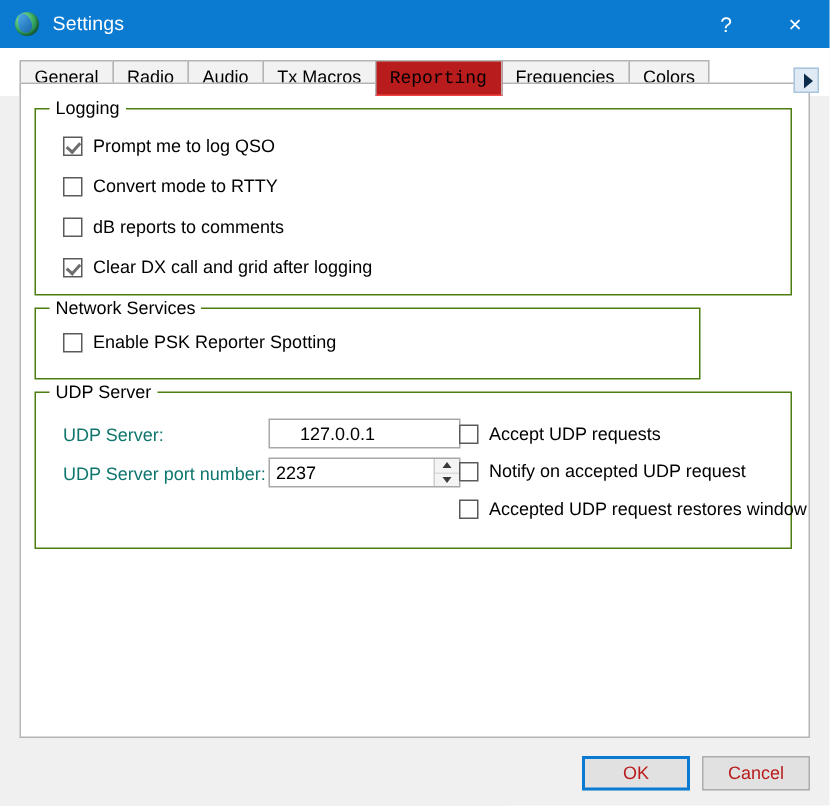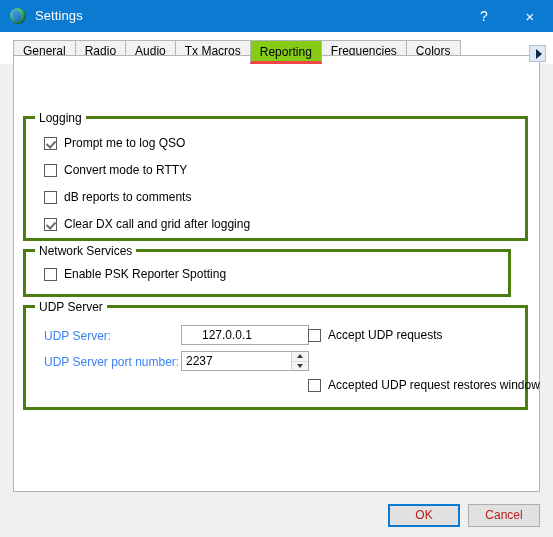--- a/index.html
+++ b/index.html
@@ -101,23 +101,24 @@
     margin-right: -1px;
     font-size: 12px;
     color: #000;
     position: relative;
     white-space: nowrap;
     box-sizing: border-box;
   }
   .tab.selected {
     height: 24px;
     line-height: 23px;
-    background: #84cc16;
-    border-bottom: 3px solid #ef4444;
+    background: #b91c1c;
+    border-bottom: 1px solid #ef4444;
     z-index: 5;
+    font-family: Liberation Mono, monospace;
   }
   .tab.clipped {
     overflow: hidden;
     max-width: 68px;
     margin-top: 36px;
   }
   .tab-scroll {
     position: absolute;
     right: 7px;
     top: 13px;
@@ -147,36 +148,35 @@
     width: 527px;
     height: 437px;
     background: #ffffff;
     border: 1px solid #b4b4b4;
     box-sizing: border-box;
   }
 
   
   .group {
     position: absolute;
-    border: 3px solid #4d7c0f;
-    box-sizing: border-box;
-    margin-top: 44px;
+    border: 1px solid #4d7c0f;
+    box-sizing: border-box;
   }
   .group > .legend {
     position: absolute;
     top: -7px;
     left: 9px;
     background: #ffffff;
     padding: 0 4px;
     font-size: 12px;
     line-height: 13px;
     color: #000;
   }
   #group-logging  { left: 9px;  top: 16px;  width: 505px; height: 125px; }
-  #group-network  { left: 9px;  top: 149px; width: 488px; height: 48px; }
+  #group-network  { left: 9px;  top: 149px; width: 444px; height: 48px; }
   #group-udp      { left: 9px;  top: 205px; width: 505px; height: 105px; }
 
   
   .cbrow {
     position: absolute;
     display: flex;
     align-items: center;
     white-space: nowrap;
   }
   .cbox {
@@ -199,21 +199,21 @@
     border: solid #6e6e6e;
     border-width: 0 2px 2px 0;
     transform: rotate(42deg);
   }
   .cblabel { font-size: 12px; color: #000; }
 
   
   .fieldlabel {
     position: absolute;
     font-size: 12px;
-    color: #3b82f6;
+    color: #0f766e;
     white-space: nowrap;
   }
   .textinput {
     position: absolute;
     box-sizing: border-box;
     border: 1px solid #a8a8a8;
     background: #ffffff;
     font-family: "Liberation Sans", sans-serif;
     font-size: 12px;
     color: #000;
@@ -368,20 +368,24 @@
             <span class="tri-dn"></span>
           </span>
       </span>
     </div>
 
     <div class="cbrow" style="left:282px; top:20px;">
       <span class="cbox"></span>
       <span class="cblabel">Accept UDP requests</span>
     </div>
 
+    <div class="cbrow" style="left:282px; top:45px;">
+      <span class="cbox"></span>
+      <span class="cblabel">Notify on accepted UDP request</span>
+    </div>
 
     <div class="cbrow" style="left:282px; top:70px;">
       <span class="cbox"></span>
       <span class="cblabel">Accepted UDP request restores window</span>
     </div>
   </div>
 
 </div>
 
 <div class="btn default" id="btn-ok">OK</div>

